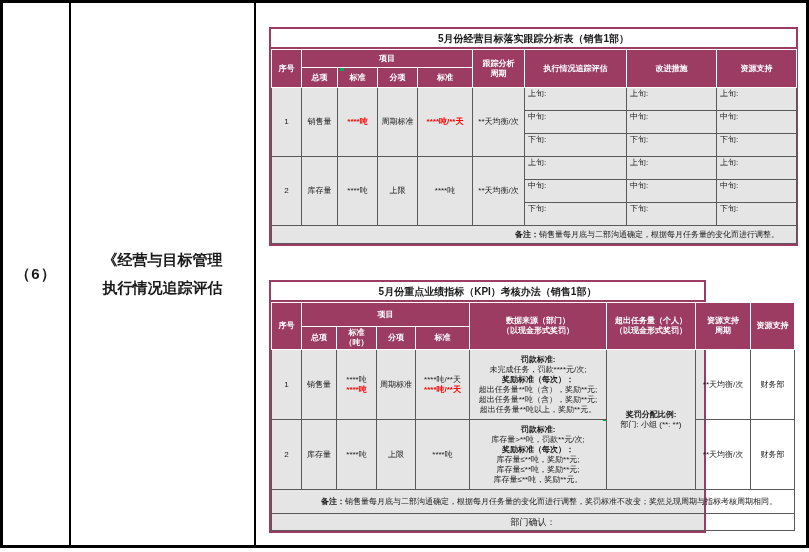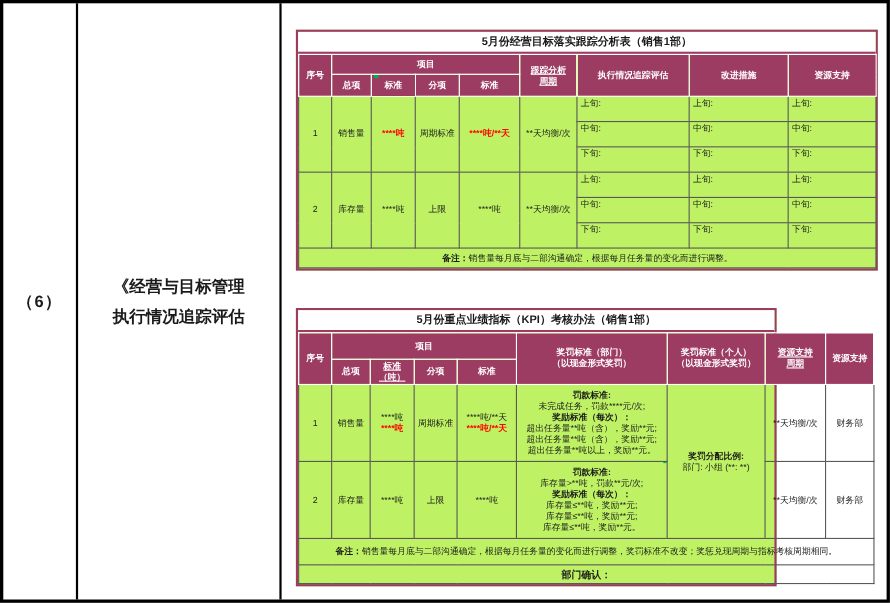--- a/index.html
+++ b/index.html
@@ -28,21 +28,21 @@
     display:flex;align-items:center;justify-content:center;
     font-size:15px;font-weight:bold;letter-spacing:1px;
   }
   .title-cell{
     position:absolute;left:68px;top:0;width:183px;height:100%;
     display:flex;flex-direction:column;align-items:center;justify-content:center;
     gap:9px;font-size:15px;font-weight:bold;text-align:center;
   }
 
   .tbl{
-    position:absolute;background:#bef264;
+    position:absolute;background:#e5e5e5;
     border:2px solid var(--accent);
   }
   .t1{left:266px;top:24px;width:529px;}
   .t2{left:266px;top:277px;width:437px;}
 
   .tbl-title{
     height:20px;line-height:20px;text-align:center;
     font-size:10px;font-weight:bold;color:#1a1a1a;
     border-bottom:2px solid var(--accent);background:#ffffff;
   }
@@ -51,26 +51,26 @@
   td{
     border:1px solid var(--grid);
     font-size:8px;line-height:10px;
     text-align:center;vertical-align:middle;
     padding:1px 2px;overflow:hidden;
   }
   tr.hrow td{
     background:var(--accent);color:#ffffff;
     border:1px solid #ffffff;font-weight:bold;font-size:8px;
   }
-  .pre{white-space:pre-line;text-decoration:underline;}
+  .pre{white-space:pre-line;}
   .red{color:var(--red);font-weight:bold;}
   td.period{text-align:left;vertical-align:top;padding:1px 3px;}
   td.ltext{text-align:center;vertical-align:middle;padding:2px 4px;}
-  td.note-cell{text-align:center;padding:2px 5px;font-size:8px;}
-  td.confirm-cell{font-weight:bold;font-size:9px;margin-top:12px;}
+  td.note-cell{text-align:right;padding:2px 17px;font-size:8px;}
+  td.confirm-cell{font-weight:normal;font-size:9px;margin-top:12px;}
   .b{font-weight:bold;}
   .rel{position:relative;}
   .cm{
     position:absolute;width:4px;height:3px;background:var(--green);
     top:0;left:2px;
   }
   .cm2{
     position:absolute;width:4px;height:3px;background:var(--green);
     top:-2px;right:-1px;
   }
@@ -188,25 +188,25 @@
           <col style="width:137px">
         <col style="width:89px">
           <col style="width:55px">
           <col style="width:44px">
       </colgroup>
       <tbody>
           <tr class="hrow" style="height:24px">
         <td rowspan="2">序号</td>
         <td colspan="4">项目</td>
         <td rowspan="2">
-          <div>奖罚标准（部门）</div>
+          <div>数据来源（部门）</div>
           <div>（以现金形式奖罚）</div>
         </td>
         <td rowspan="2">
-          <div>奖罚标准（个人）</div>
+          <div>超出任务量（个人）</div>
           <div>（以现金形式奖罚）</div>
         </td>
         <td rowspan="2" class="pre">资源支持
 周期</td>
         <td rowspan="2">资源支持</td>
       </tr>
       <tr class="hrow" style="height:22px">
         <td>总项</td>
         <td class="pre">标准
 （吨）</td>

